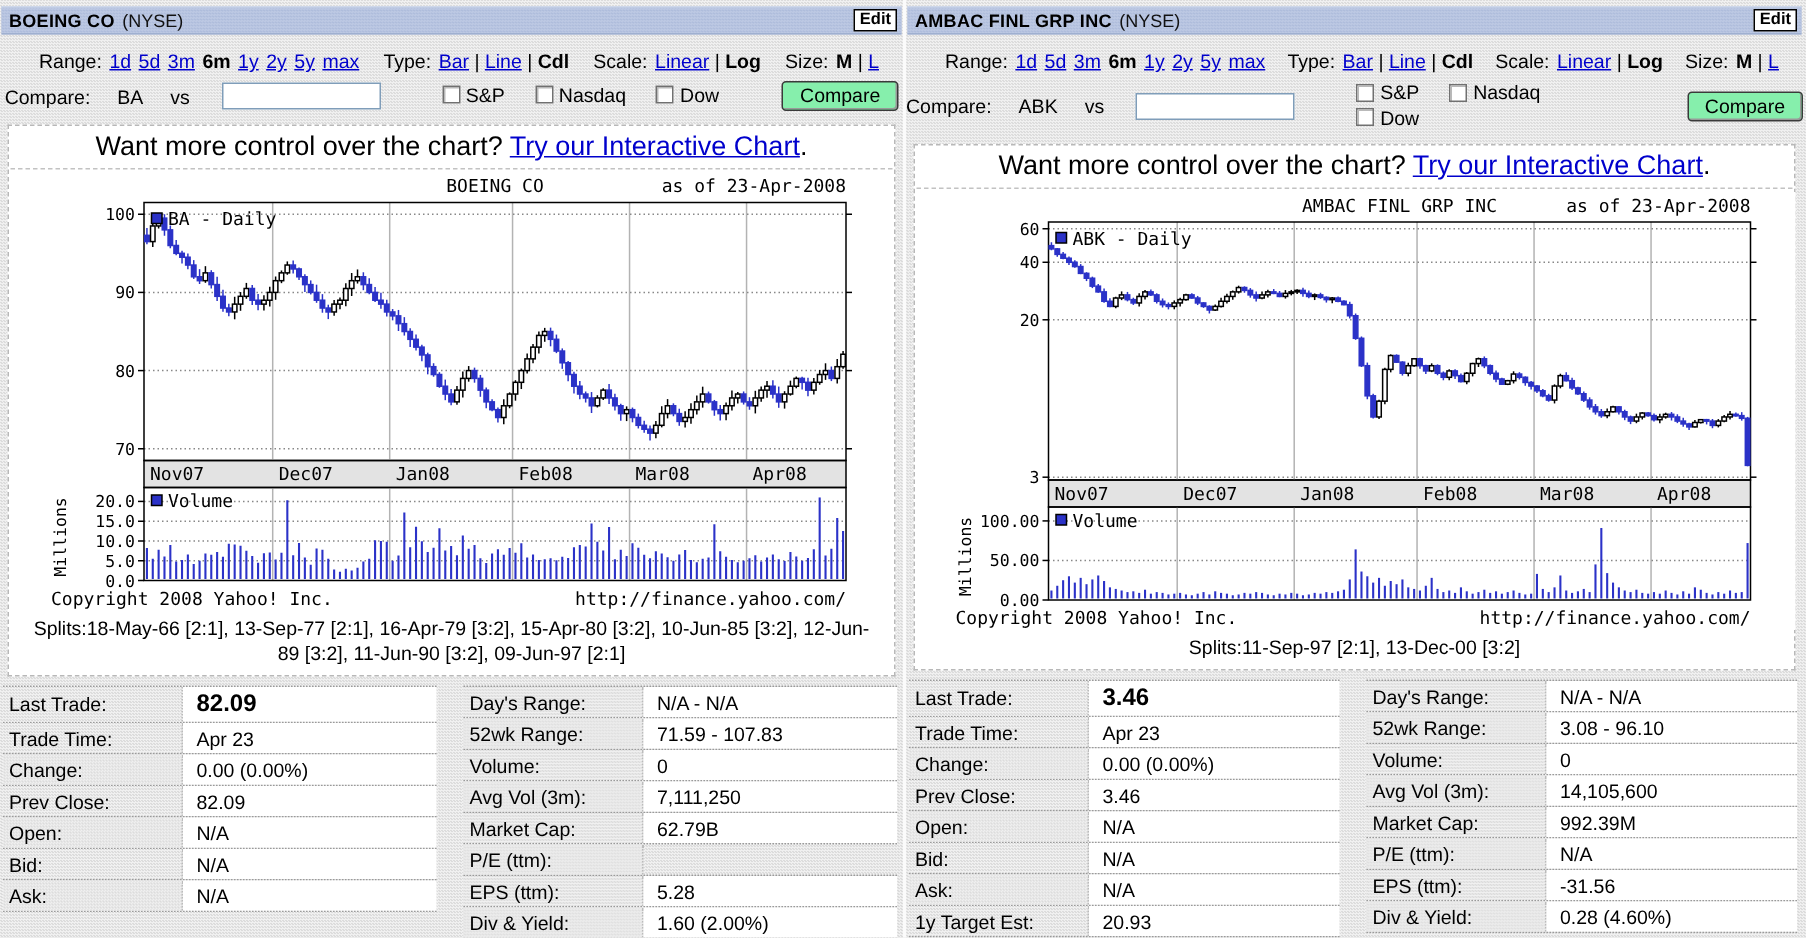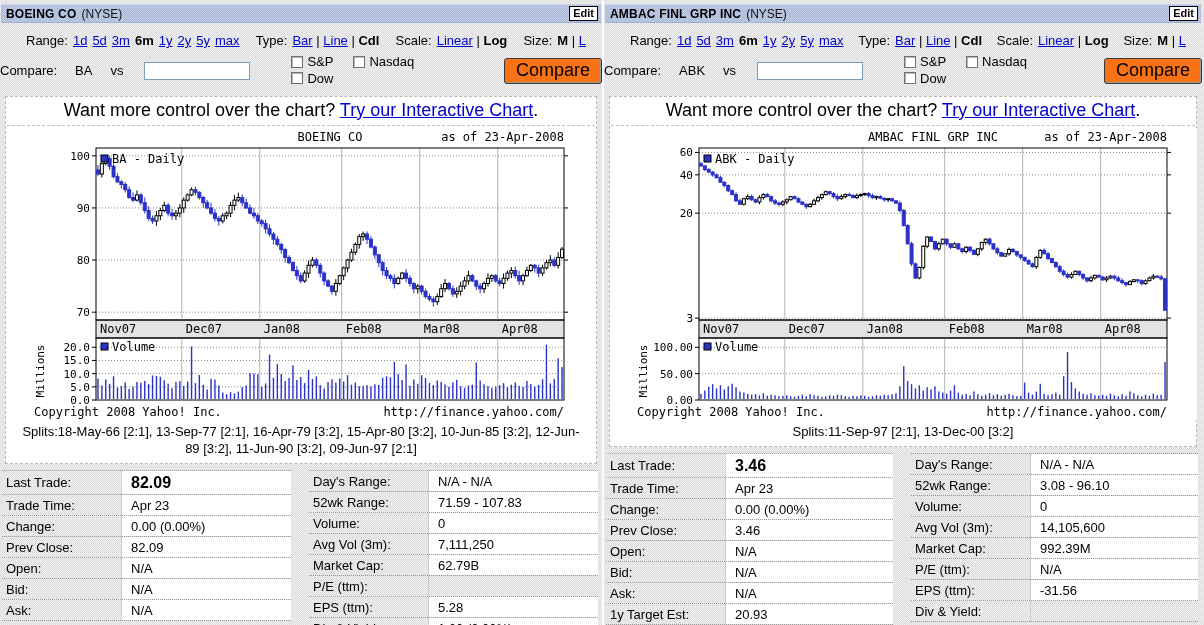--- a/index.html
+++ b/index.html
@@ -45,21 +45,21 @@
 
   
   .compare-row { display:flex; align-items:center; justify-content:center;
     font-size:13px; gap:21px; padding:3px 0 9px 0; }
   .compare-row .sym { margin:0 -3px; }
   .cmp-input { width:106px; height:18px; border:1px solid #7f9db9; background:#fff;
     font-family:inherit; font-size:13px; padding:0 2px; }
   .cb-wrap { display:inline-flex; align-items:center; cursor:pointer; margin-left:20px; }
   .cb { width:12px; height:12px; border:1px solid #707070; background:#fff;
     display:inline-block; margin-right:4px; box-shadow: inset 1px 1px 0 #b9b9b9; }
-  .cmp-btn { font-family:inherit; font-size:18px; color:#000; background:#f97316;
+  .cmp-btn { font-family:inherit; font-size:13px; color:#000; background:#86efac;
     border:1px solid #3a3a3a; border-radius:3px; padding:1px 11px 2px; margin-left:21px;
     box-shadow: inset -1px -1px 0 #999; cursor:pointer; }
 
   
   .chartbox { background:#fff; border:1px dashed #b8b8b8; margin:0 5px 6px 5px; padding:0 1px 3px; }
   .promo { text-align:center; font-size:18px; padding:3px 0 4px; border-bottom:1px dashed #c2c2c2; margin-bottom:2px; }
   .plink { color:#0000cc; text-decoration:underline; cursor:pointer; }
   .chart { display:block; width:586px; height:292px; margin:0 auto;
     font-family:"DejaVu Sans Mono", monospace; background:#fff; }
   .splits { text-align:center; font-size:13px; line-height:1.3; padding:4px 10px 2px; }
@@ -1137,17 +1137,18 @@
           <div class="qrow">
           <span class="qlabel">P/E (ttm):</span>
           <span class="qvalue">N/A</span>
         </div>
           <div class="qrow">
           <span class="qlabel">EPS (ttm):</span>
           <span class="qvalue">-31.56</span>
         </div>
           <div class="qrow">
           <span class="qlabel">Div &amp; Yield:</span>
+          <span class="qvalue">0.28 (4.60%)</span>
         </div>
         </div>
     </div>
   </section>
   </div>
 
 </body></html>

